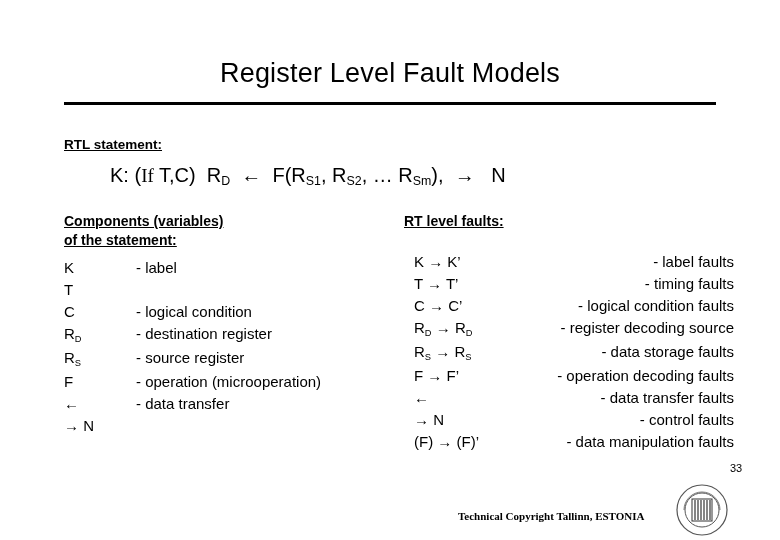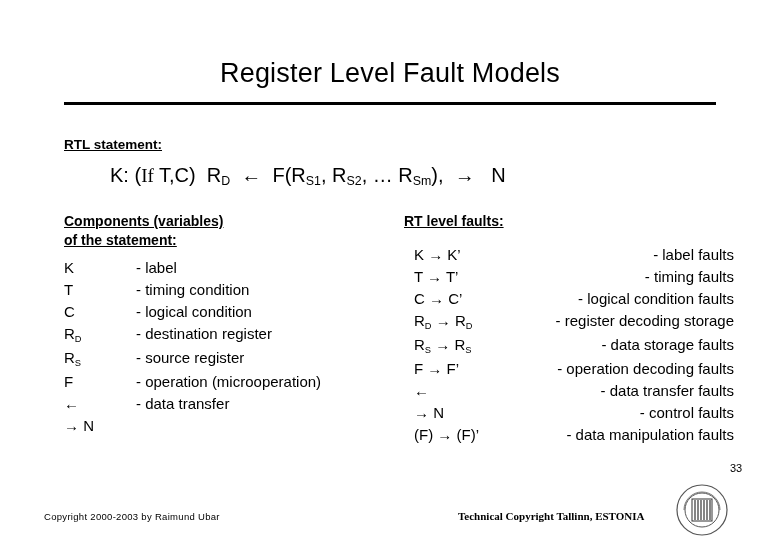--- a/index.html
+++ b/index.html
@@ -94,21 +94,21 @@
     white-space: nowrap;
   }
   .legend-sym {
     width: 72px;
     flex: 0 0 72px;
   }
   .legend-desc {
     flex: 1 1 auto;
   }
   .fault-list {
-    margin-top: 13px;
+    margin-top: 20px;
   }
   .fault-row {
     display: flex;
     font-size: 15px;
     line-height: 22px;
     white-space: nowrap;
     padding-left: 10px;
   }
   .fault-sym {
     width: 74px;
@@ -165,21 +165,20 @@
   <div class="col-left">
     <div class="sub-head">Components (variables)</div>
     <div class="sub-head">of the statement:</div>
     <div class="legend-list">
         <div class="legend-row">
           <span class="legend-sym">K</span>
           <span class="legend-desc">- label</span>
         </div>
         <div class="legend-row">
           <span class="legend-sym">T</span>
-          <span class="legend-desc">- timing condition</span>
         </div>
         <div class="legend-row">
           <span class="legend-sym">C</span>
           <span class="legend-desc">- logical condition</span>
         </div>
         <div class="legend-row">
           <span class="legend-sym">R<sub>D</sub></span>
           <span class="legend-desc">- destination register</span>
         </div>
         <div class="legend-row">
@@ -210,21 +209,21 @@
         <div class="fault-row">
           <span class="fault-sym">T →  T’</span>
           <span class="fault-desc">- timing faults</span>
         </div>
         <div class="fault-row">
           <span class="fault-sym">C → C’</span>
           <span class="fault-desc">- logical condition faults</span>
         </div>
         <div class="fault-row">
           <span class="fault-sym">R<sub>D</sub> → R<sub>D</sub></span>
-          <span class="fault-desc">- register decoding storage</span>
+          <span class="fault-desc">- register decoding source</span>
         </div>
         <div class="fault-row">
           <span class="fault-sym">R<sub>S</sub> → R<sub>S</sub></span>
           <span class="fault-desc">- data storage faults</span>
         </div>
         <div class="fault-row">
           <span class="fault-sym">F → F’</span>
           <span class="fault-desc">- operation decoding faults</span>
         </div>
         <div class="fault-row">
@@ -237,21 +236,20 @@
         </div>
         <div class="fault-row">
           <span class="fault-sym">(F) → (F)’</span>
           <span class="fault-desc">- data manipulation faults</span>
         </div>
       </div>
   </div>
 
   <div class="page-number">33</div>
 
-  <div class="footer-left">Copyright 2000-2003 by Raimund Ubar</div>
   <div class="footer-center">Technical Copyright Tallinn, ESTONIA</div>
 
   <div class="logo">
     <svg viewBox="0 0 52 52" width="52" height="52">
       <circle cx="26" cy="26" r="25" fill="none" stroke="#555555" stroke-width="1.2"></circle>
       <circle cx="26" cy="26" r="17" fill="none" stroke="#555555" stroke-width="1"></circle>
       <rect x="16" y="15" width="20" height="22" fill="none" stroke="#333333" stroke-width="1"></rect>
       <line x1="19" y1="16" x2="19" y2="36" stroke="#333333" stroke-width="1.2"></line>
       <line x1="22" y1="16" x2="22" y2="36" stroke="#333333" stroke-width="1.2"></line>
       <line x1="25" y1="16" x2="25" y2="36" stroke="#333333" stroke-width="1.2"></line>

